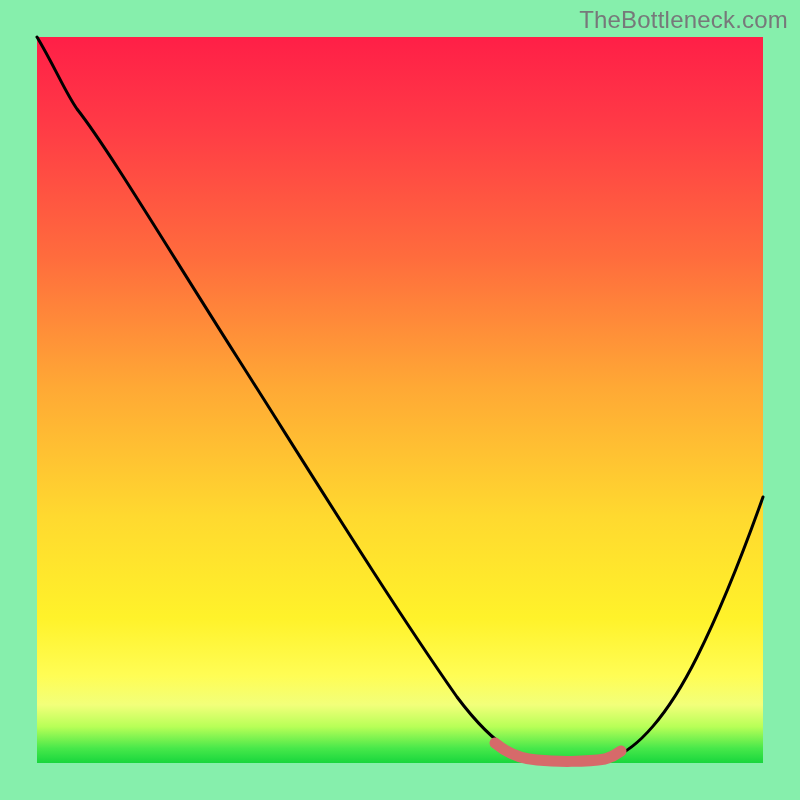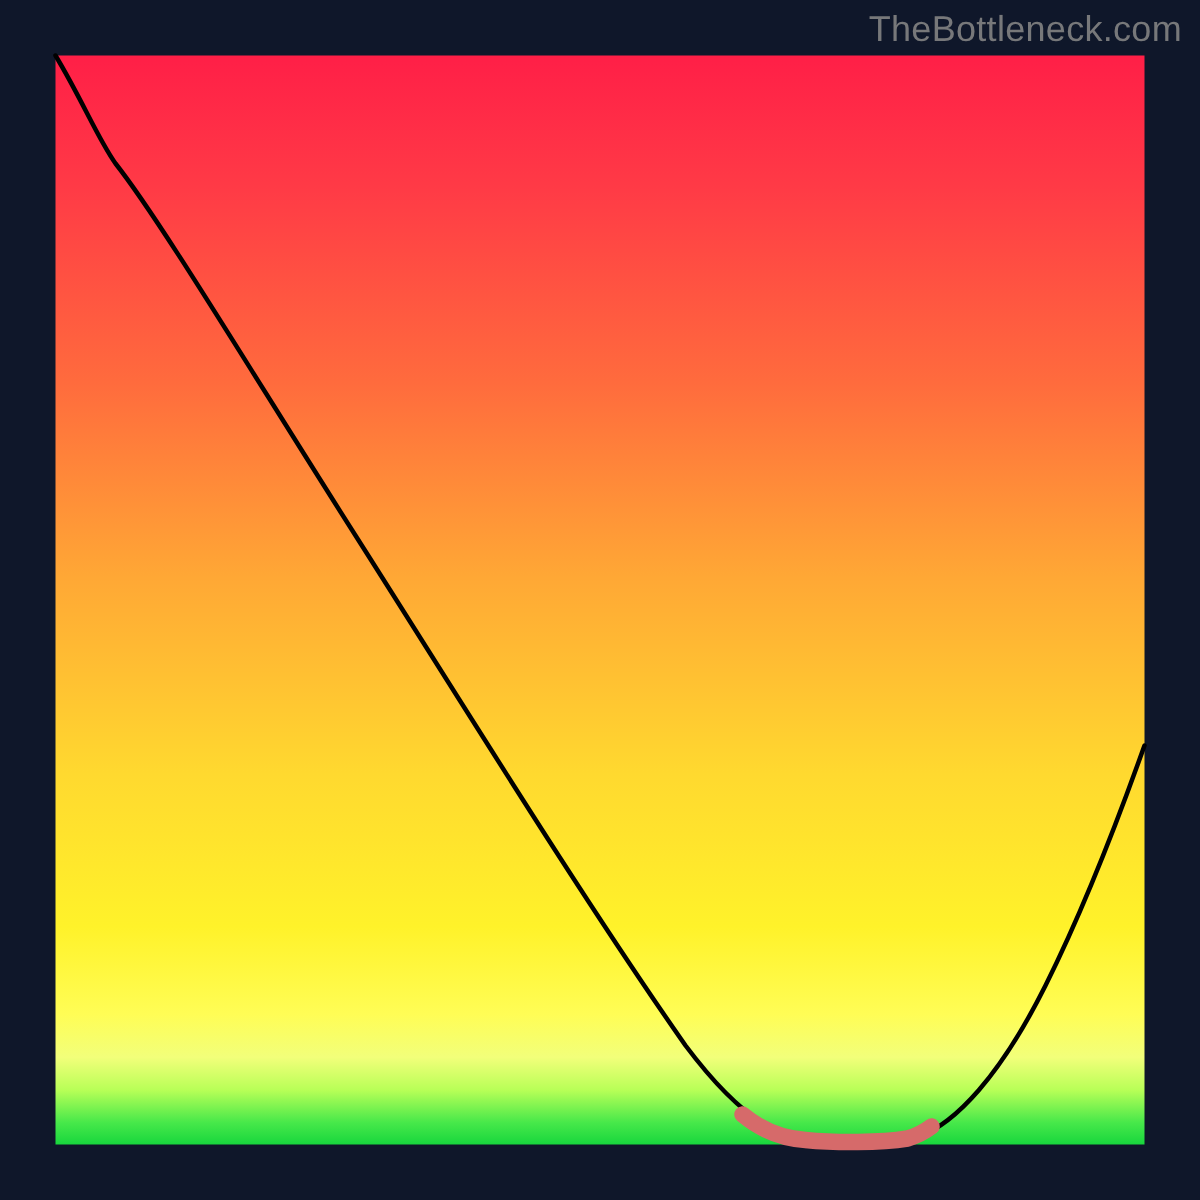--- a/index.html
+++ b/index.html
@@ -8,21 +8,21 @@
     width: 800px;
     height: 800px;
     background: #000;
     font-family: Arial, Helvetica, sans-serif;
     overflow: hidden;
   }
   .frame {
     position: relative;
     width: 800px;
     height: 800px;
-    background: #0f172a;
+    background: #86efac;
   }
   .plot {
     position: absolute;
     left: 37px;
     top: 37px;
     width: 726px;
     height: 726px;
     
     background: linear-gradient(
       to bottom,

